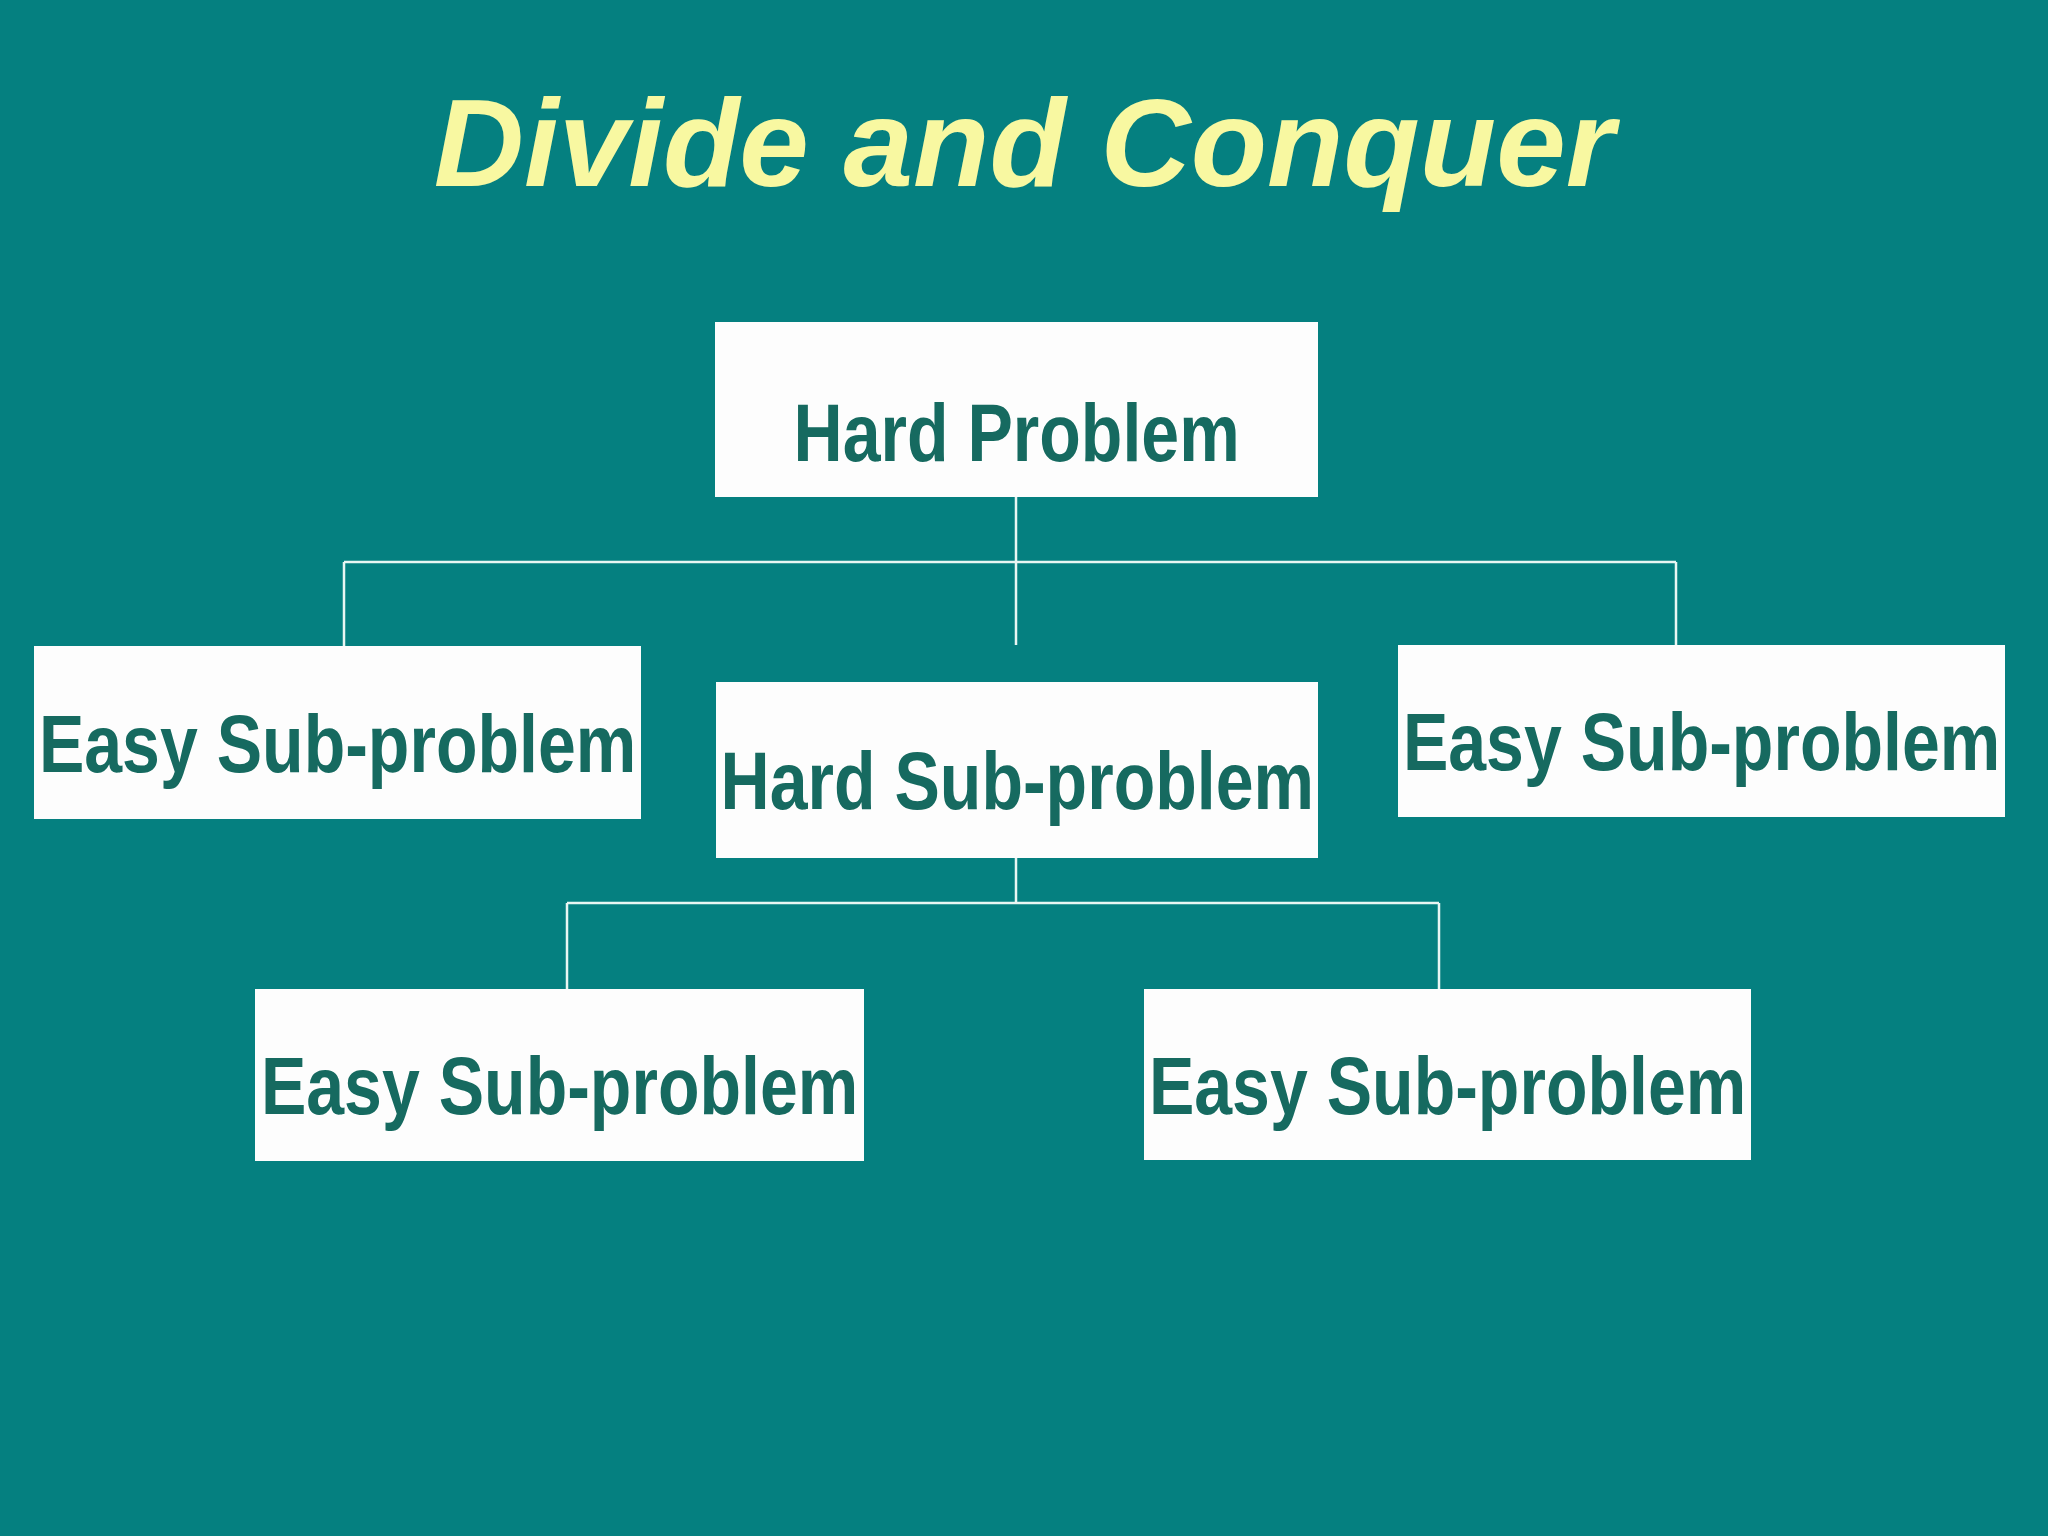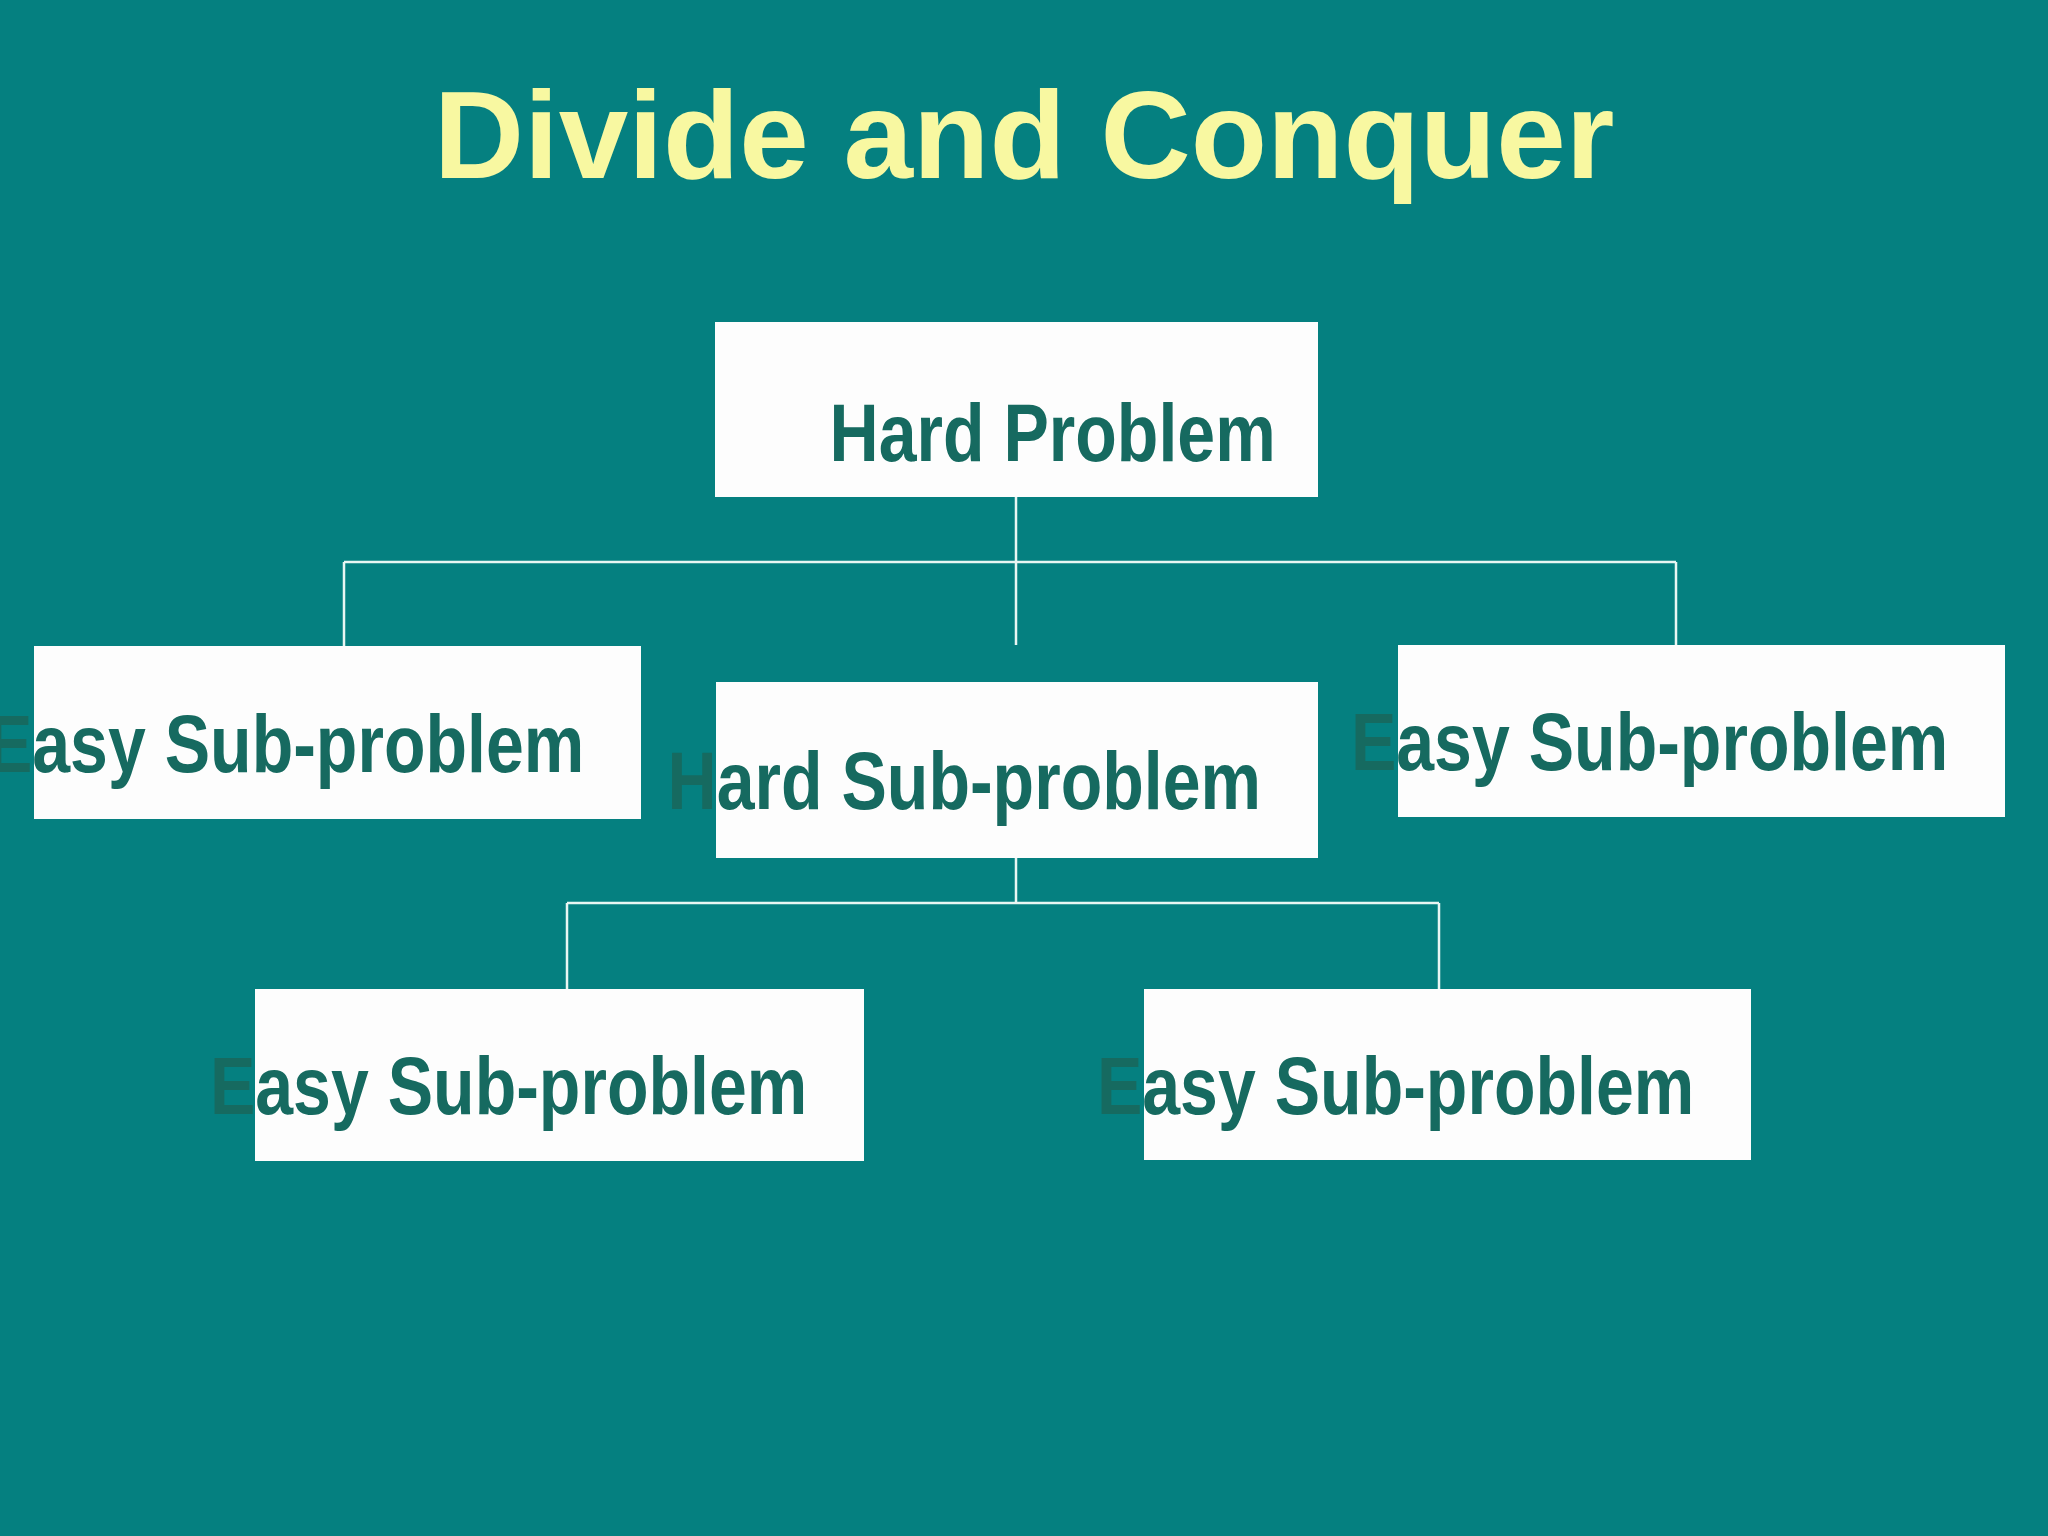--- a/index.html
+++ b/index.html
@@ -10,44 +10,45 @@
   .slide {
     position: relative;
     width: 2048px;
     height: 1536px;
     overflow: hidden;
     background: var(--background, #058080);
     font-family: "Liberation Sans", sans-serif;
   }
   .slide-title {
     position: absolute;
-    top: 60px;
+    top: 68px;
     left: 0;
     width: 100%;
     margin: 0;
     text-align: center;
     font-size: 125px;
     line-height: 1.2;
     font-weight: bold;
     color: var(--title-text, #f8f8a1);
     white-space: nowrap;
+    font-style: italic;
   }
   .connectors {
     position: absolute;
     top: 0;
     left: 0;
     width: 2048px;
     height: 1536px;
   }
   .node {
     position: absolute;
     background: var(--box-fill, #fdfdfd);
     display: flex;
     align-items: center;
-    justify-content: flex-end;
+    justify-content: center;
   }
   .node .label {
     font-weight: bold;
     font-size: 81px;
     line-height: 1.1;
     color: var(--box-text, #166a60);
     white-space: nowrap;
     transform: translateY(12px) scaleX(0.84);
   }
   .node.root .label {

